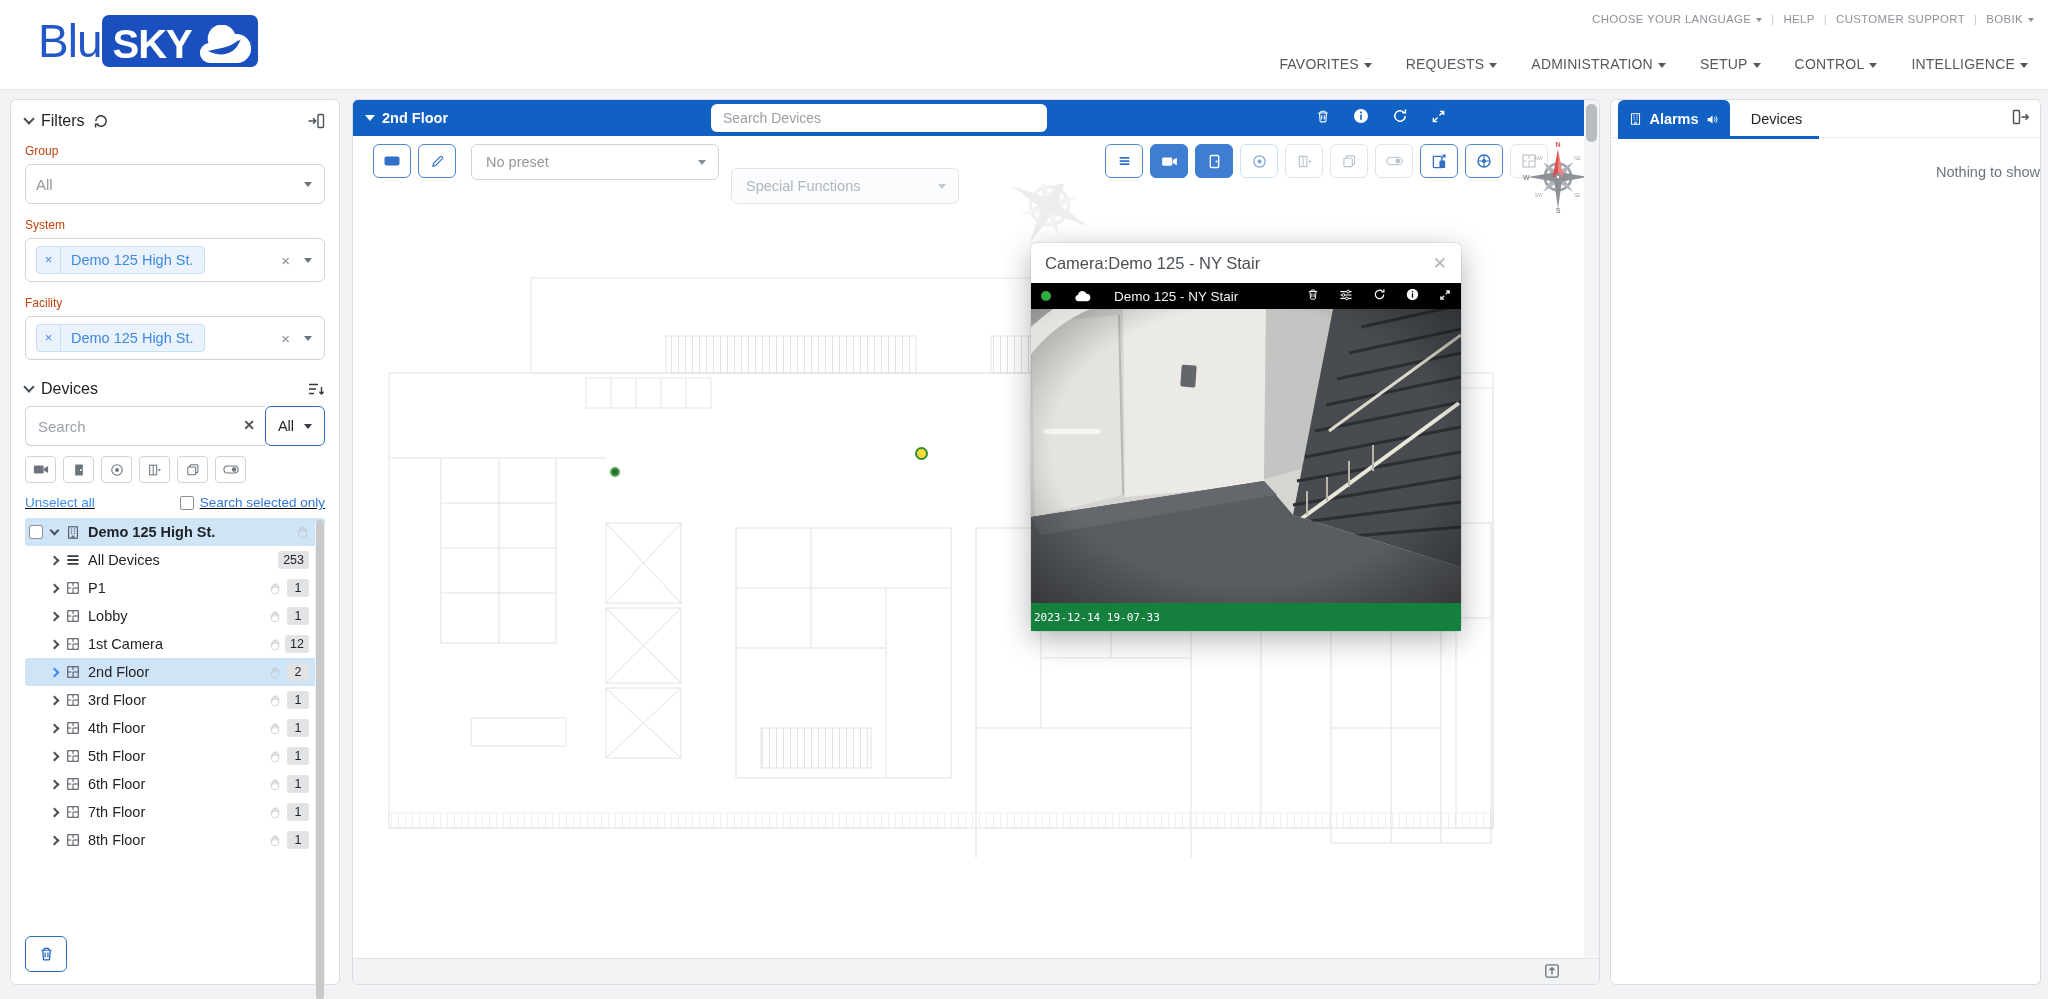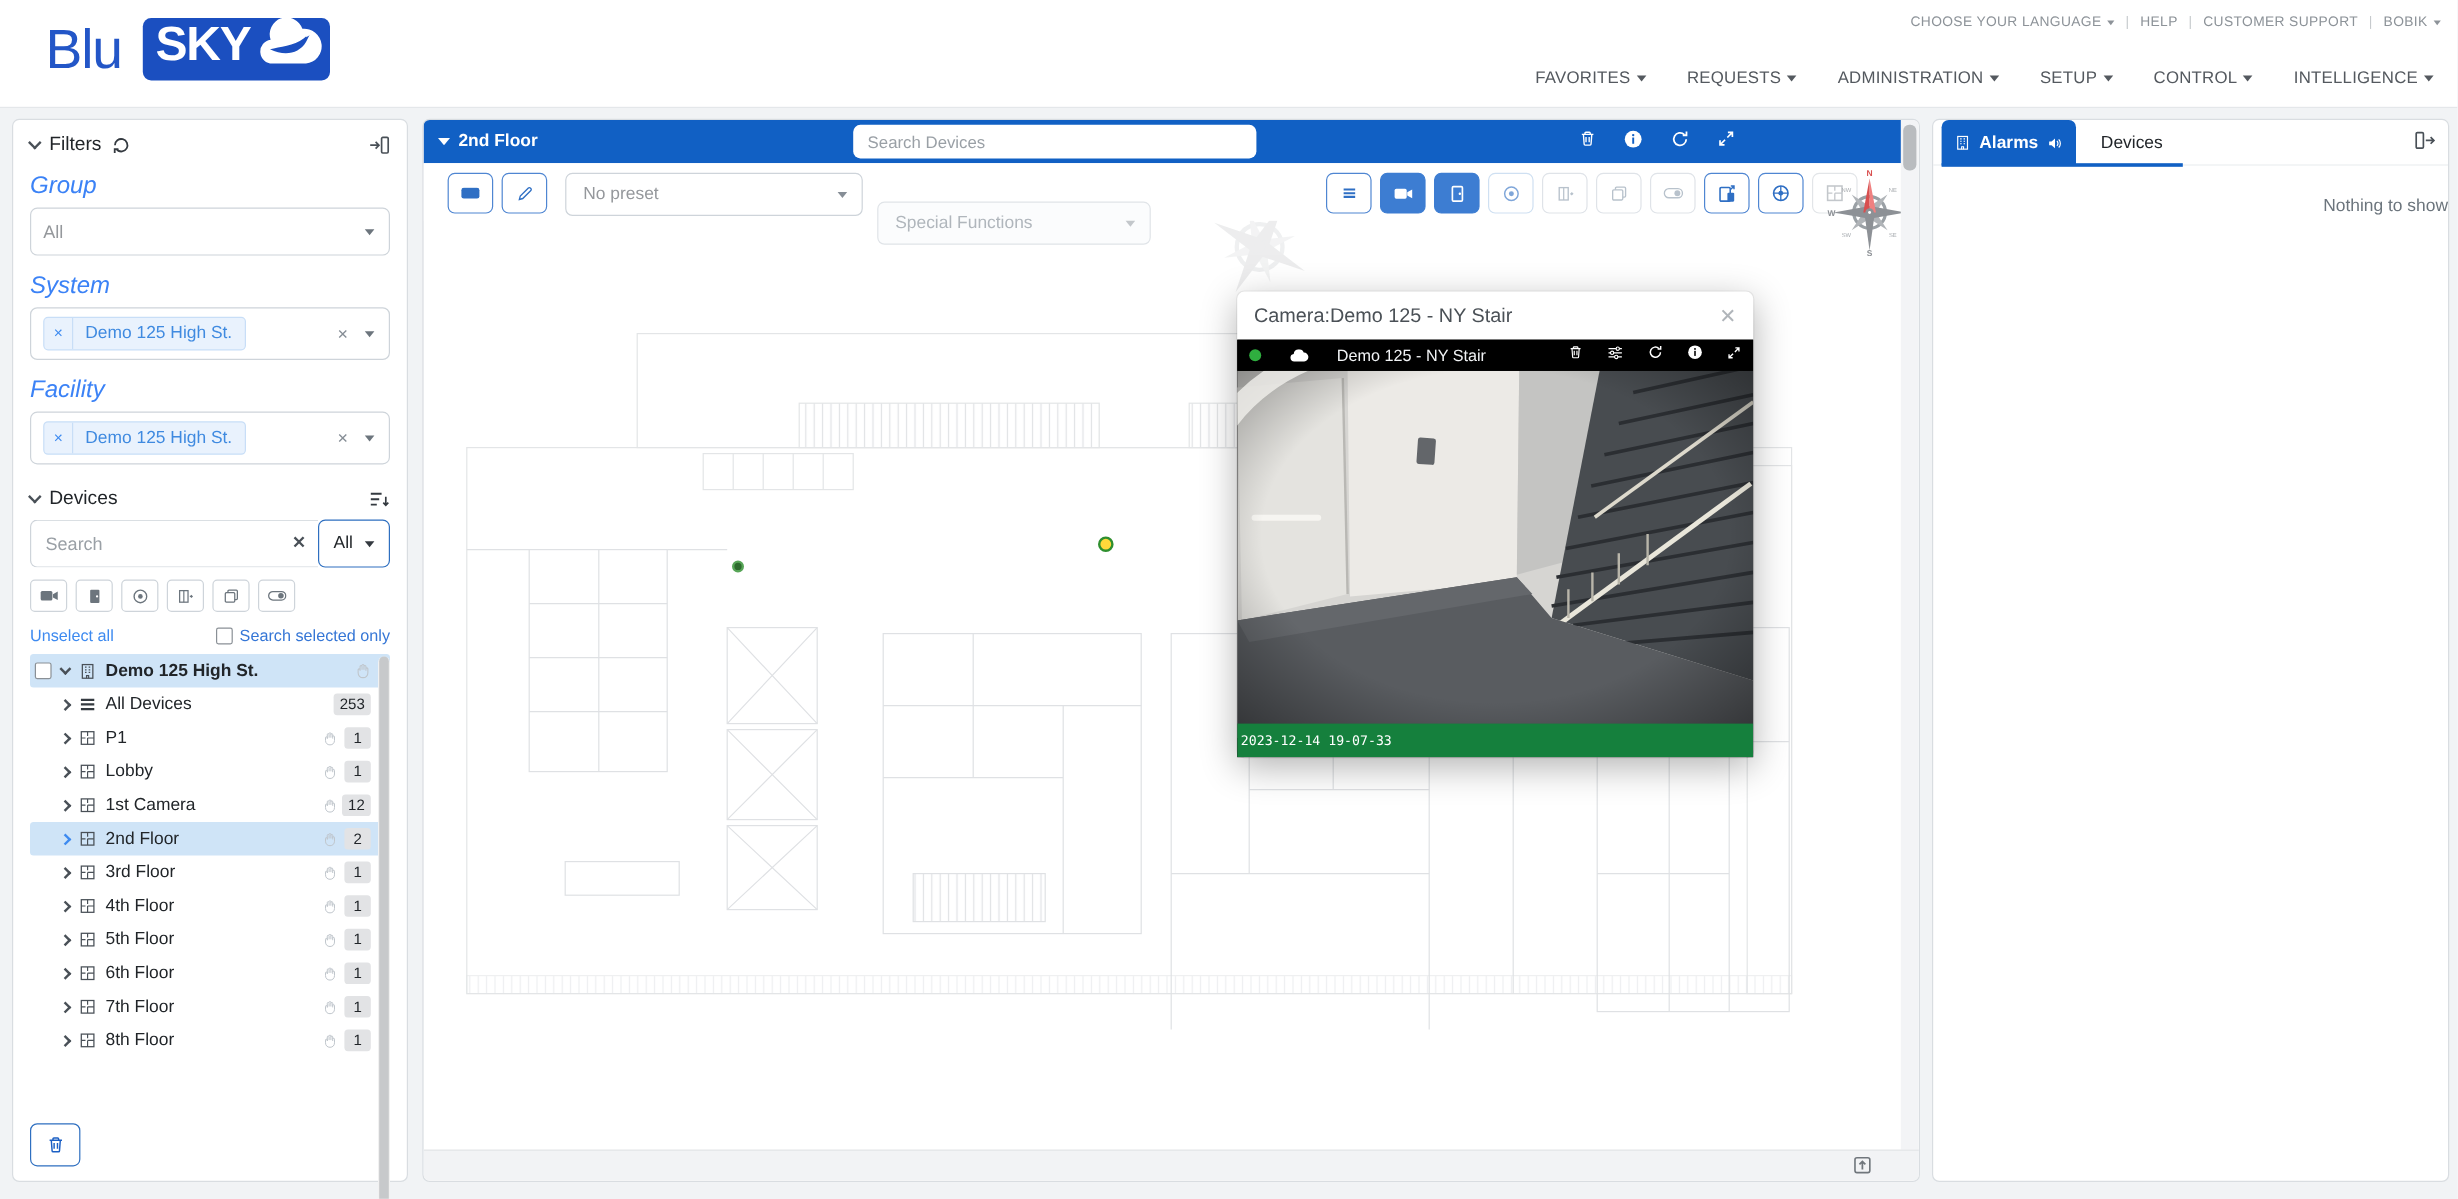--- a/index.html
+++ b/index.html
@@ -3,21 +3,21 @@
 <meta charset="utf-8">
 <style>
   * { margin:0; padding:0; box-sizing:border-box; }
   html,body { width:2048px; height:999px; background:#f1f3f5; font-family:"Liberation Sans", sans-serif; overflow:hidden; }
   #stage { position:relative; width:2048px; height:999px; }
 
   
   #topbar { position:absolute; left:0; top:0; width:2048px; height:90px; background:#ffffff; border-bottom:1px solid #e4e7ea; }
   .logo { position:absolute; left:38px; top:14px; display:flex; align-items:center; }
   .logo-blu { font-size:46px; color:#2356c7; font-weight:500; letter-spacing:-1px; }
-  .logo-box { margin-left:18px; background:#1b4fc0; border-radius:7px; height:52px; display:flex; align-items:flex-start; padding:0 6px 0 10px; }
+  .logo-box { margin-left:1px; background:#1b4fc0; border-radius:7px; height:52px; display:flex; align-items:flex-end; padding:0 6px 0 10px; }
   .logo-sky { color:#fff; font-weight:700; font-size:40px; letter-spacing:-1px; }
   .toplinks { position:absolute; right:14px; top:13px; display:flex; align-items:center; gap:9px; font-size:11.5px; color:#8d9399; letter-spacing:.3px; }
   .toplinks .sep { color:#c6cacd; }
   .navmenu { position:absolute; right:20px; top:56px; display:flex; align-items:center; gap:34px; font-size:14px; color:#54595f; font-weight:500; letter-spacing:.2px; }
   .caret { display:inline-block; width:0; height:0; border-left:4px solid transparent; border-right:4px solid transparent; border-top:5px solid currentColor; margin-left:5px; vertical-align:middle; }
   .caret.sm { border-left-width:3.5px; border-right-width:3.5px; border-top-width:4.5px; }
 
   
   .panel { position:absolute; background:#fff; border:1px solid #d9dde1; border-radius:6px; }
   #sidebar { left:10px; top:99px; width:330px; height:886px; }
@@ -26,39 +26,39 @@
 
   
   .sb-pad { position:relative; padding:12px 14px 0 14px; }
   .sec-head { display:flex; align-items:center; gap:8px; font-size:16px; color:#212529; }
   .chev { display:inline-block; width:8px; height:8px; border-top:2px solid #495057; border-right:2px solid #495057; }
   .chev.down { transform:rotate(135deg); margin-top:-4px; }
   .chev.right { transform:rotate(45deg); }
   .chev.blue { border-color:#3d8af0; }
   .chev.small { width:7px; height:7px; }
   .icon-btn { background:none; border:none; cursor:pointer; color:#495057; display:inline-flex; align-items:center; }
-  .fld-label { font-size:20px; color:#3b82f6; margin:14px 0 6px;font-style:italic; }
+  .fld-label { font-size:12px; color:#c2410c; margin:14px 0 6px; }
   .select { position:relative; border:1px solid #ced4da; border-radius:6px; height:40px; display:flex; align-items:center; padding:0 30px 0 10px; background:#fff; }
   .select .val { font-size:15px; color:#95989c; }
   .select .sel-caret { position:absolute; right:12px; color:#6c757d; }
   .chip-row { height:44px; }
   .chip { display:flex; align-items:center; background:#e9f2fd; border:1px solid #c8def7; border-radius:4px; height:28px; overflow:hidden; }
   .chip-x { width:24px; text-align:center; color:#3d8af0; font-size:13px; border-right:1px solid #c8def7; line-height:26px; }
   .chip-label { padding:0 10px; font-size:14.5px; color:#3f8ae0; white-space:nowrap; }
   .chip-clear { position:absolute; right:34px; color:#868e96; font-size:15px; }
   .sb-divider { height:10px; }
   .search-row { display:flex; margin-top:8px; }
   .search-box { position:relative; flex:1; }
   .search-box input { width:100%; height:40px; border:1px solid #ced4da; border-right:none; border-radius:6px 0 0 6px; padding:0 30px 0 12px; font-size:15px; font-family:inherit; color:#212529; outline:none; }
   .search-box input::placeholder { color:#9aa0a6; }
   .search-clear { position:absolute; right:10px; top:11px; color:#495057; font-weight:700; font-size:14px; }
   .all-btn { width:60px; height:40px; border:1.5px solid #2e6fc0; border-radius:6px; background:#fff; font-size:14.5px; color:#212529; display:flex; align-items:center; justify-content:center; gap:5px; font-family:inherit; }
   .devtype-row { display:flex; gap:7px; margin-top:10px; }
   .devtype-btn { width:31px; height:27px; border:1px solid #ced4da; border-radius:4px; background:#fff; color:#6c757d; display:flex; align-items:center; justify-content:center; }
-  .treebar { display:flex; align-items:flex-end; justify-content:space-between; margin-top:12px; font-size:13.5px; }
+  .treebar { display:flex; align-items:flex-end; justify-content:space-between; margin-top:12px; font-size:13.5px;text-decoration:underline; }
   .link-blue { color:#3d8af0; }
   .chk { width:14px; height:14px; border:1px solid #8a9096; border-radius:2px; background:#fff; display:inline-block; }
   .tree { position:relative; margin-top:8px; height:525px; overflow:hidden; }
   .tree-scroll { position:absolute; right:0; top:2px; width:10px; height:515px; background:#f1f1f1; border-radius:5px; }
   .tree-thumb { position:absolute; left:1px; top:0; width:8px; height:480px; background:#c7c9cb; border-radius:4px; }
   .trow { display:flex; align-items:center; height:28px; gap:8px; padding:0 32px 0 4px; position:relative; font-size:14.5px; color:#212529; }
   .trow.root { background:#cfe4f7; border-radius:3px; font-weight:700; }
   .trow.sel { background:#cfe4f7; border-radius:3px; }
   .trow .indent { width:14px; }
   .badge { position:absolute; right:16px; min-width:22px; padding:2px 5px; background:#e2e3e5; border-radius:3px; font-size:12.5px; font-weight:400; color:#212529; text-align:center; }

